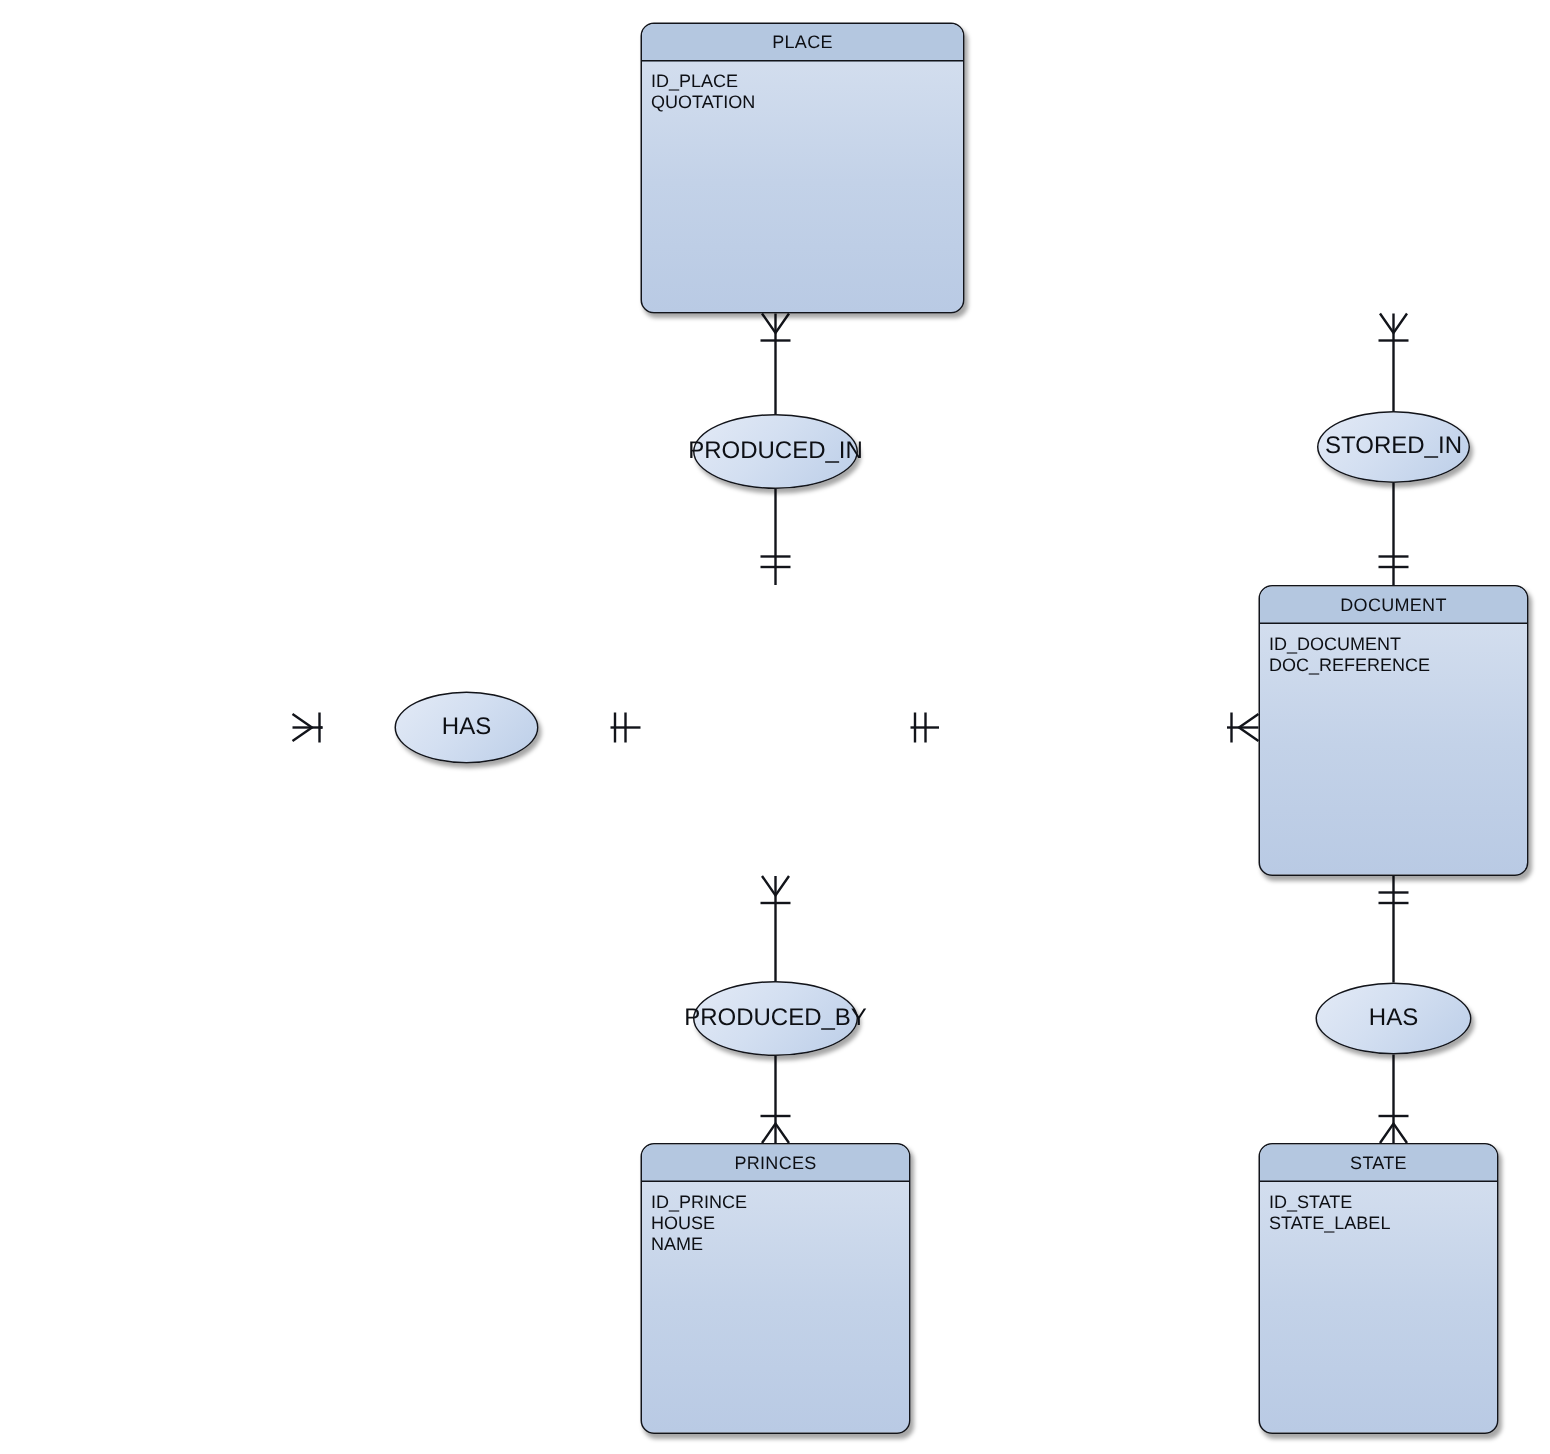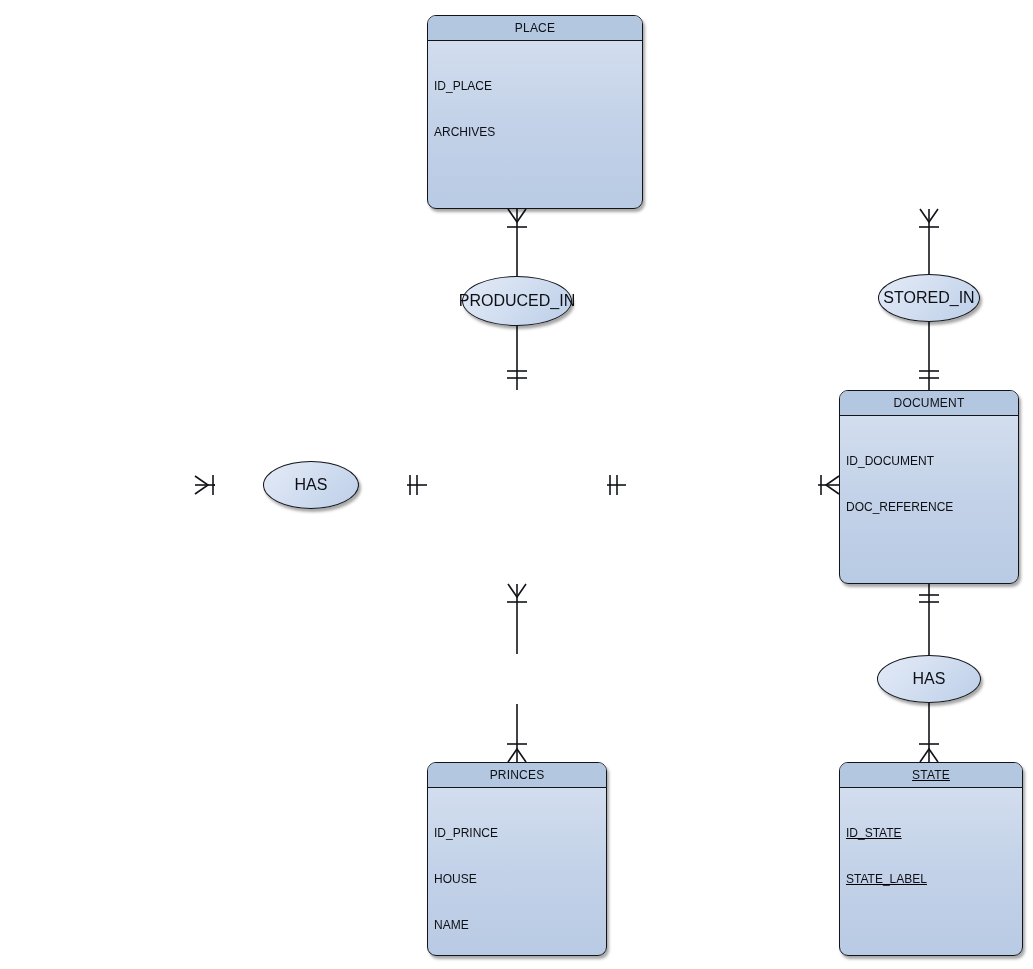--- a/index.html
+++ b/index.html
@@ -41,21 +41,20 @@
     letter-spacing: 0.2px;
   }
   .entity-body {
     padding: 6px 0 0 6px;
   }
   .attr {
     font-size: 12px;
     line-height: 14px;
     color: #0d0f14;
     white-space: nowrap;
-    margin-top: 32px;
   }
   
   .rel {
     position: absolute;
     box-sizing: border-box;
     border: 1px solid #12141a;
     border-radius: 50%;
     background: linear-gradient(135deg, #e3eaf6 0%, #d3dff1 45%, #bccee8 100%);
     box-shadow: 2px 3px 3px rgba(0,0,0,0.35);
     display: flex;
@@ -134,21 +133,21 @@
       <path d="M 920 762 L 929 749 L 938 762"></path>
       <line x1="919" y1="744" x2="939" y2="744"></line>
 
     </g>
   </svg>
 
   <div class="entity" style="left:427px; top:15px; width:216px; height:194px;">
     <div class="entity-header">PLACE</div>
     <div class="entity-body">
       <div class="attr">ID_PLACE</div>
-      <div class="attr">ARCHIVES</div>
+      <div class="attr">QUOTATION</div>
     </div>
   </div>
 
 
 
 
   <div class="entity" style="left:839px; top:390px; width:180px; height:194px;">
     <div class="entity-header">DOCUMENT</div>
     <div class="entity-body">
       <div class="attr">ID_DOCUMENT</div>
@@ -158,39 +157,42 @@
 
   <div class="entity" style="left:427px; top:762px; width:180px; height:194px;">
     <div class="entity-header">PRINCES</div>
     <div class="entity-body">
       <div class="attr">ID_PRINCE</div>
       <div class="attr">HOUSE</div>
       <div class="attr">NAME</div>
     </div>
   </div>
 
-  <div class="entity" style="left:839px; top:762px; width:184px; height:194px;text-decoration:underline;">
+  <div class="entity" style="left:839px; top:762px; width:160px; height:194px;">
     <div class="entity-header">STATE</div>
     <div class="entity-body">
       <div class="attr">ID_STATE</div>
       <div class="attr">STATE_LABEL</div>
     </div>
   </div>
 
   <div class="rel" style="left:462px; top:276px; width:110px; height:50px;">
     <span>PRODUCED_IN</span>
   </div>
 
   <div class="rel" style="left:878px; top:274px; width:102px; height:48px;">
     <span>STORED_IN</span>
   </div>
 
   <div class="rel" style="left:263px; top:461px; width:96px; height:48px;">
     <span>HAS</span>
   </div>
 
 
+  <div class="rel" style="left:462px; top:654px; width:110px; height:50px;">
+    <span>PRODUCED_BY</span>
+  </div>
 
   <div class="rel" style="left:877px; top:655px; width:104px; height:48px;">
     <span>HAS</span>
   </div>
 
 </div>
 
 </body></html>

